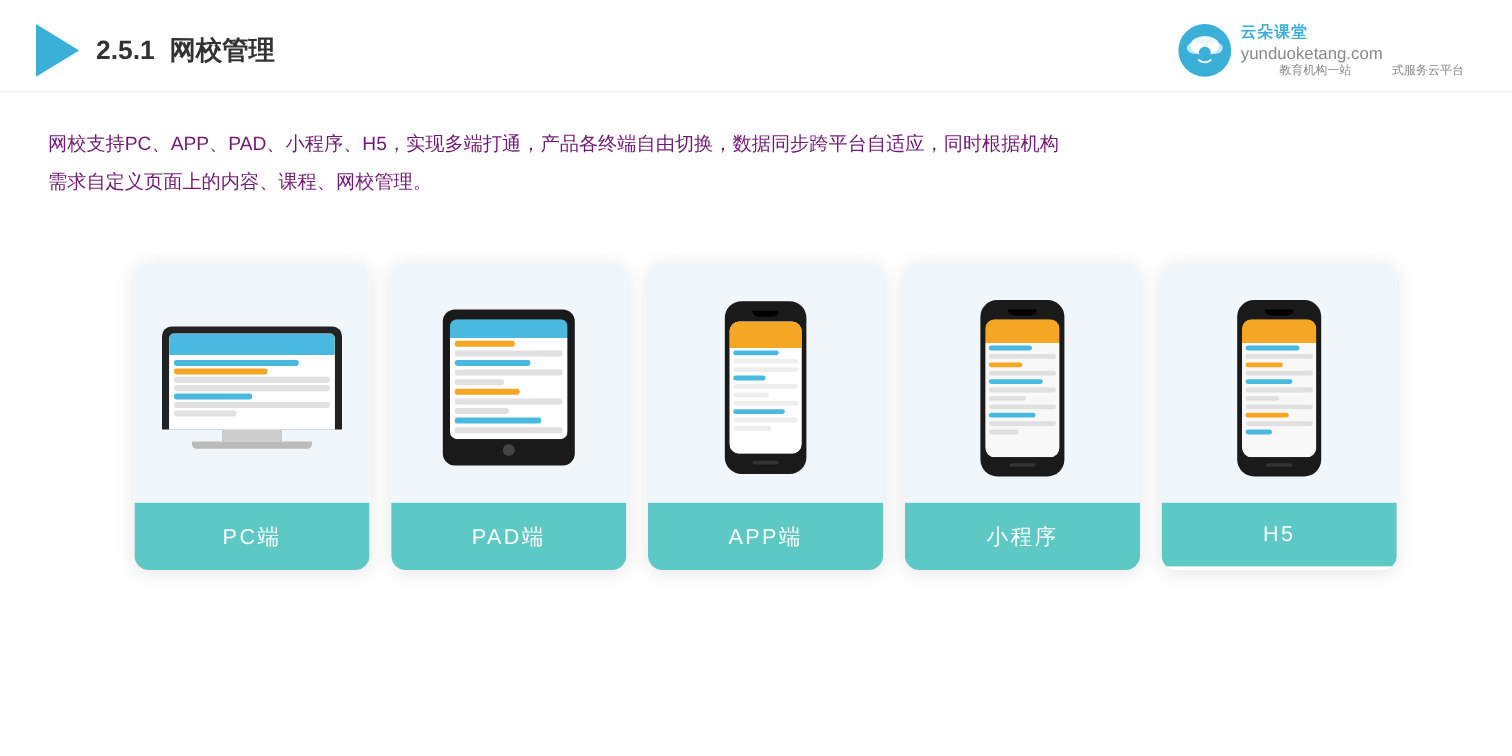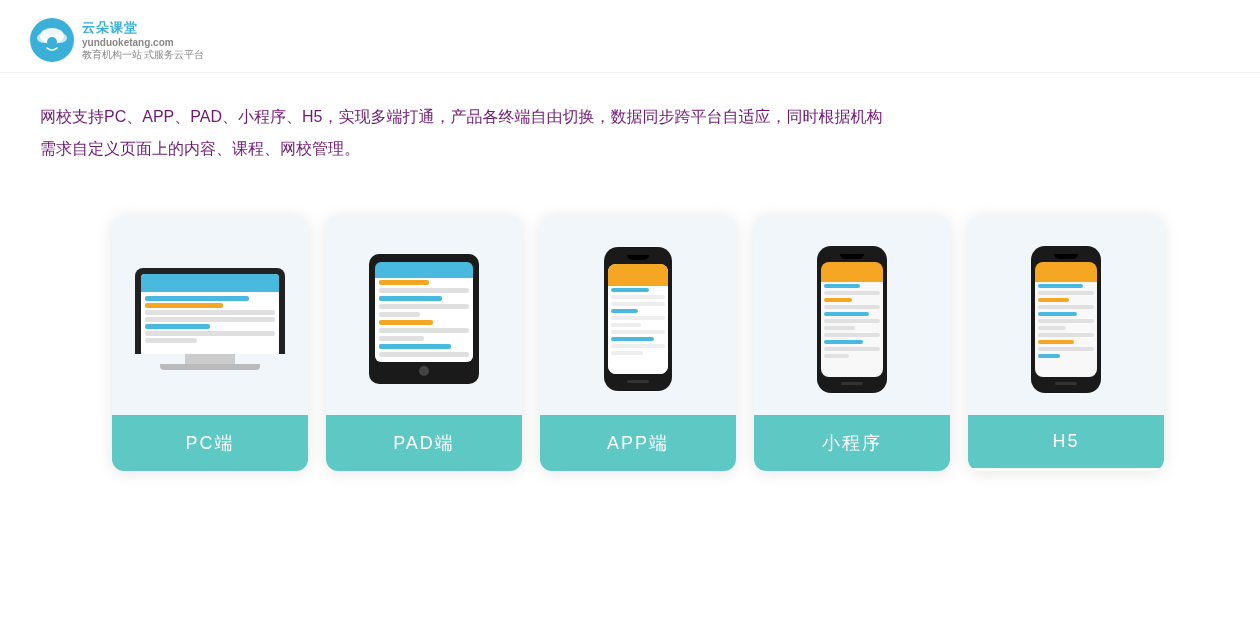--- a/index.html
+++ b/index.html
@@ -66,27 +66,27 @@
       flex-direction: column;
       align-items: flex-start;
     }
     .brand-name {
       font-size: 13px;
       color: #3ab0d8;
       font-weight: bold;
       letter-spacing: 1px;
     }
     .brand-url {
-      font-size: 10px;
+      font-size: 14px;
       color: #888;
-      font-weight: bold;
     }
     .brand-slogan {
       font-size: 10px;
       color: #888;
+      margin-left: 32px;
     }
 
     
     .description {
       padding: 28px 40px 10px 40px;
       font-size: 16px;
       color: #701a75;
       line-height: 2;
     }
 
@@ -315,20 +315,27 @@
       padding: 16px 0;
       font-size: 18px;
       font-weight: 500;
       letter-spacing: 2px;
     }
   </style>
 </head>
 <body>
 
 <div class="header">
+  <div class="header-left">
+    <div class="logo-triangle"></div>
+    <div class="header-title">
+      <span>2.5.1</span>
+      &nbsp;<span style="font-weight:bold;">网校管理</span>
+    </div>
+  </div>
   <div class="brand-logo">
     <div class="brand-icon">
       <svg viewBox="0 0 36 36" fill="none">
         <ellipse cx="18" cy="14" rx="12" ry="8" fill="white" opacity="0.9"></ellipse>
         <ellipse cx="10" cy="16" rx="7" ry="5" fill="white" opacity="0.7"></ellipse>
         <ellipse cx="26" cy="16" rx="7" ry="5" fill="white" opacity="0.7"></ellipse>
         <circle cx="18" cy="20" r="5" fill="#3ab0d8"></circle>
         <path d="M13 26 Q18 30 23 26" stroke="white" stroke-width="1.5" fill="none" stroke-linecap="round"></path>
       </svg>
     </div>

